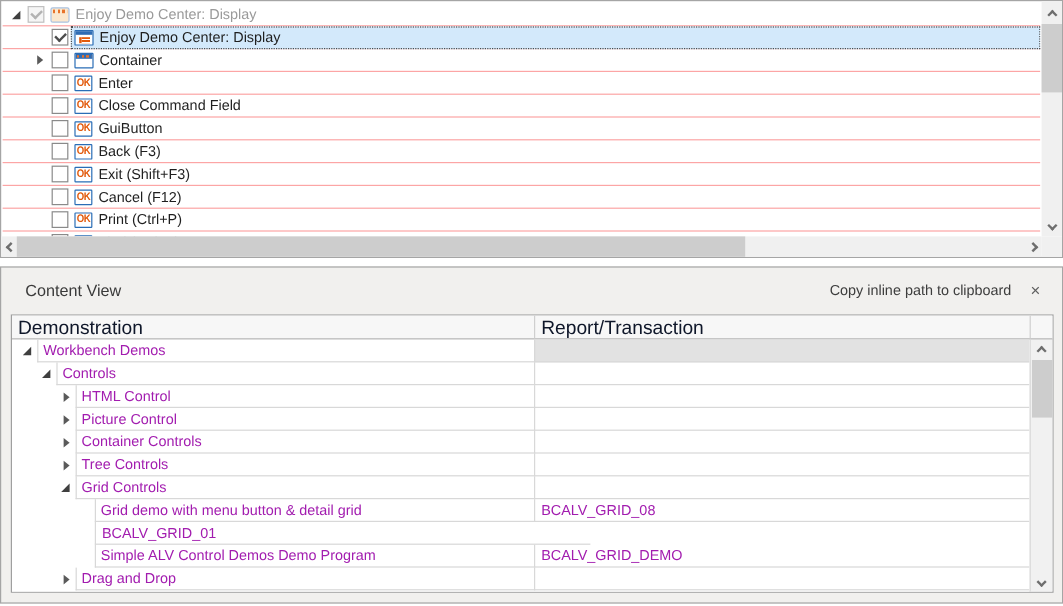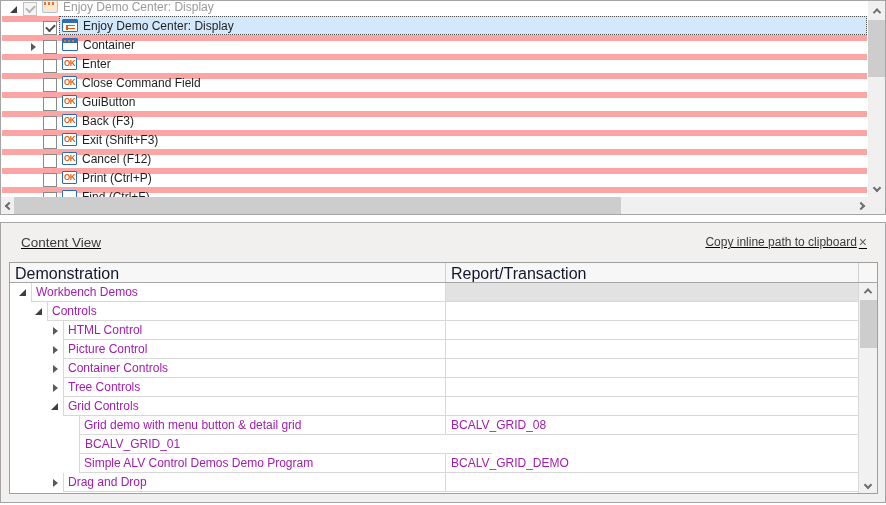--- a/index.html
+++ b/index.html
@@ -3,21 +3,21 @@
 <meta charset="utf-8">
 <style>
   * { box-sizing: border-box; margin: 0; padding: 0; }
   html,body { width: 886px; height: 505px; background: #fff; overflow: hidden;
     font-family: "Liberation Sans", "DejaVu Sans", sans-serif; }
 
   
   .top-panel { position: relative; width: 886px; height: 215px;
     border: 1px solid #a5a5a5; background: #fff; }
   .tree-rows { position: absolute; left: 1px; top: 0; right: 18px; height: 196px; overflow: hidden; }
-  .trow { display: flex; align-items: flex-end; height: 19px; border-bottom: 6px solid #fca5a5;
+  .trow { display: flex; align-items: center; height: 19px; border-bottom: 1px solid #fca5a5;
     font-size: 12px; color: #1f1f1f; cursor: default; }
   .trow .slot { width: 14px; height: 14px; flex: 0 0 14px; margin-left: 4px;
     display: flex; align-items: center; justify-content: center; }
   .trow.child { padding-left: 20px; }
   .tri-open { width: 0; height: 0; border-left: 7px solid transparent; border-bottom: 7px solid #3f3f3f; }
   .tri-closed { width: 0; height: 0; border-top: 4px solid transparent;
     border-bottom: 4px solid transparent; border-left: 5px solid #5a5a5a; }
   .cb { width: 14px; height: 14px; flex: 0 0 14px; margin-left: 3px; position: relative;
     background: #fff; border: 1px solid #8a8a8a; }
   .cb.checked::after { content: ""; position: absolute; left: 2px; top: 2px; width: 7px; height: 4px;
@@ -63,23 +63,23 @@
   .hsb { position: absolute; left: 0; right: 17px; bottom: 0; height: 17px; background: #f0f0f0; }
   .hsb .arr { position: absolute; top: 0; width: 15px; height: 17px;
     display: flex; align-items: center; justify-content: center; }
   .hsb .arr.l { left: 0; } .hsb .arr.r { right: 0; }
   .hsb .thumb { position: absolute; top: 0; height: 17px; background: #cdcdcd; }
   .corner { position: absolute; right: 0; bottom: 0; width: 17px; height: 17px; background: #f0f0f0; }
 
   
   .bottom-panel { position: absolute; left: 0; top: 222px; width: 886px; height: 281px;
     border: 1px solid #a5a5a5; background: #f1f0ee; }
-  .cv-header { height: 38px; display: flex; align-items: center; padding: 0 18px 0 20px; text-decoration: underline; }
+  .cv-header { height: 38px; display: flex; align-items: center; padding: 0 18px 0 20px; }
   .cv-title { font-size: 13.5px; color: #3a3a3a; }
-  .cv-actions { margin-left: auto; display: flex; align-items: flex-start; gap: 2px; }
+  .cv-actions { margin-left: auto; display: flex; align-items: flex-start; gap: 16px; }
   .cv-copy { font-size: 12px; color: #3d3d3d; cursor: default; }
   .cv-close { font-size: 14px; color: #5f5f5f; line-height: 14px; cursor: default; }
 
   .grid { position: absolute; left: 8px; top: 39px; width: 869px; height: 232px;
     border: 1px solid #9f9f9f; background: #fff; }
   .ghead { display: flex; height: 20px; background: #f7f7f7; border-bottom: 1px solid #a6a6a6;
     font-size: 16px; color: #0f172a; }
   .ghead .c1 { flex: 0 0 435px; padding: 2px 0 0 5px; }
   .ghead .c2 { flex: 0 0 413px; padding: 2px 0 0 5px; border-left: 1px solid #cfcfcf; }
   .ghead .c3 { flex: 1; border-left: 1px solid #cfcfcf; }

